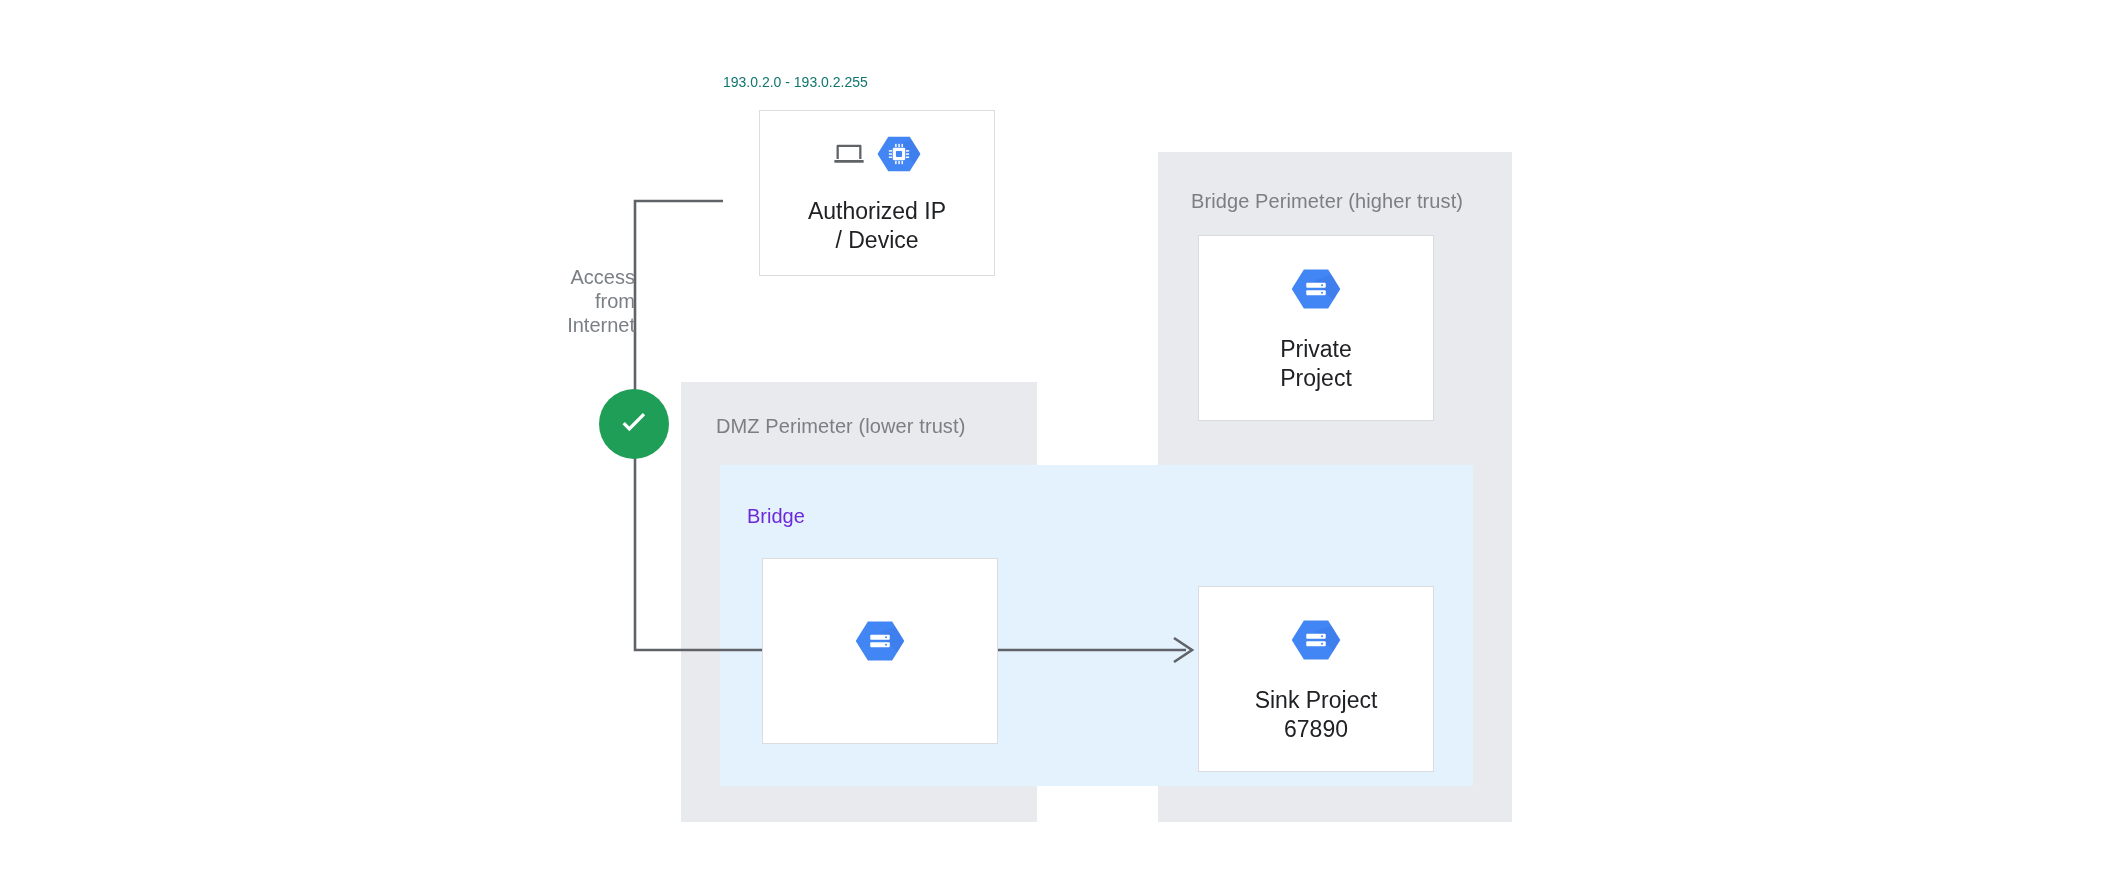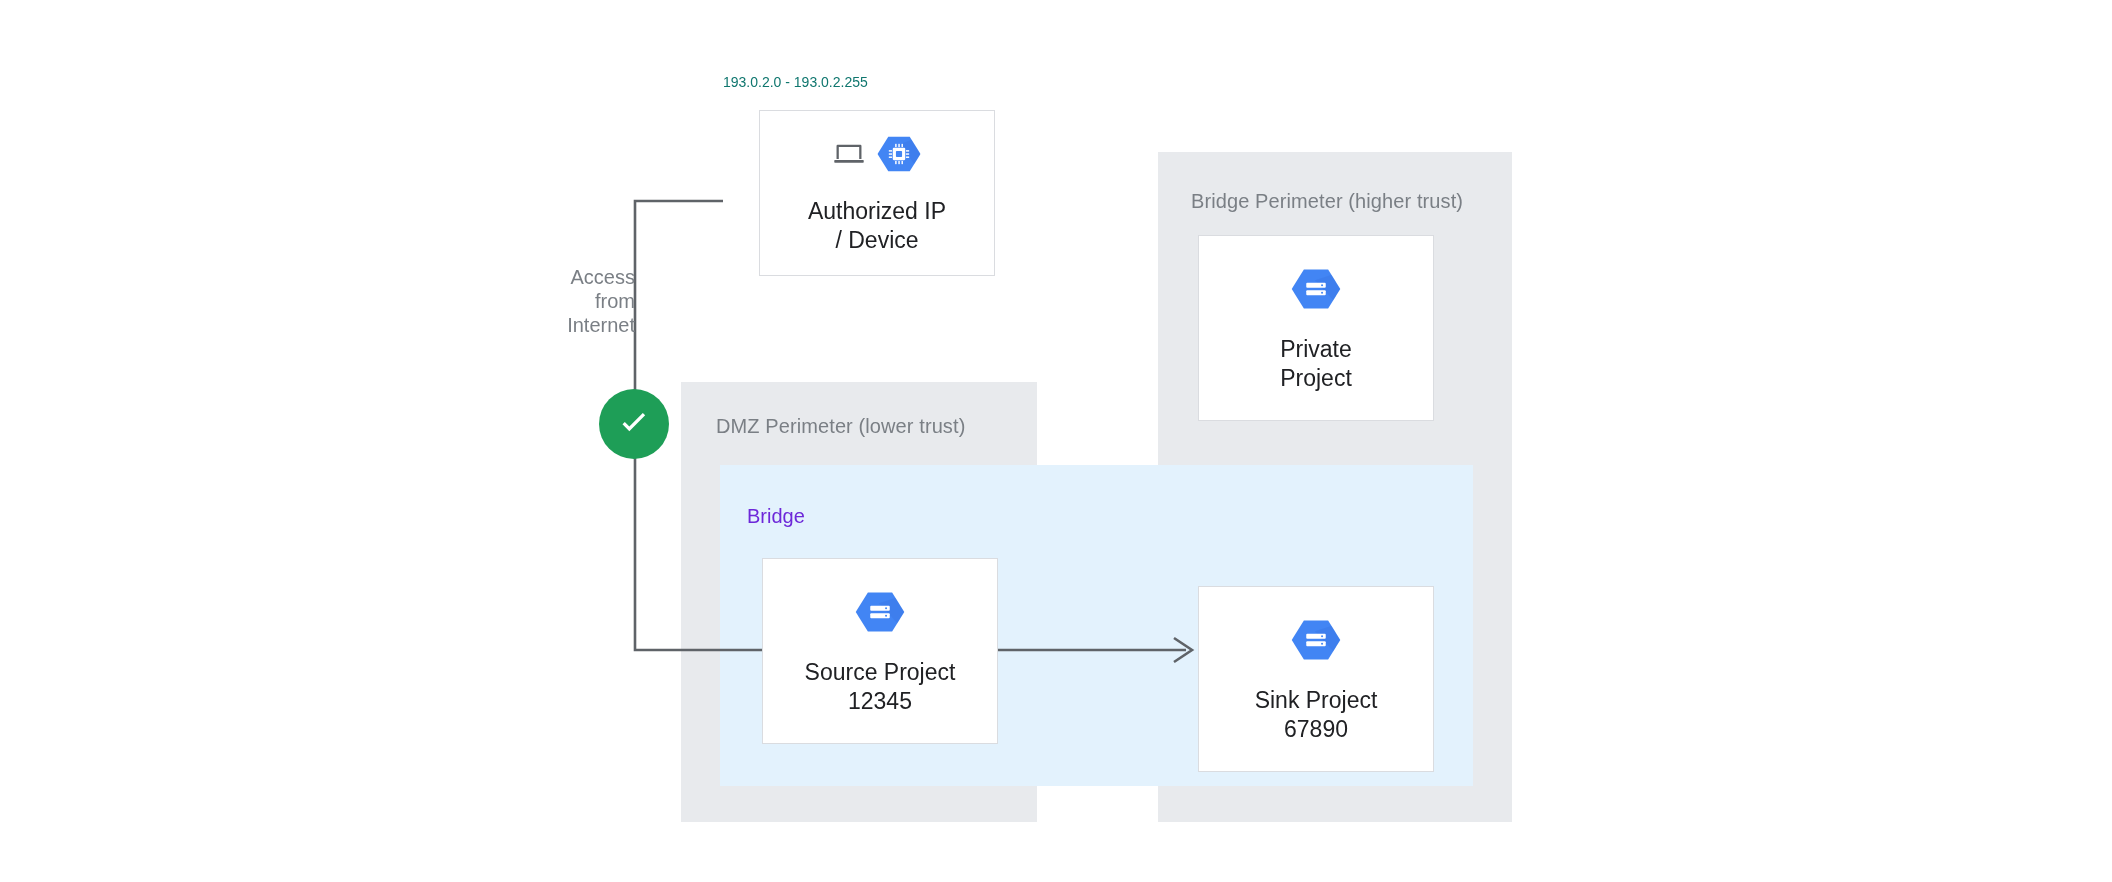--- a/index.html
+++ b/index.html
@@ -260,22 +260,20 @@
         <g fill="#ffffff">
           <rect x="15" y="18.2" width="18" height="4.6" rx="0.9"></rect>
           <rect x="15" y="25.2" width="18" height="4.6" rx="0.9"></rect>
         </g>
         <g fill="#4285f4">
           <circle cx="29.6" cy="20.5" r="0.95"></circle>
           <circle cx="29.6" cy="27.5" r="0.95"></circle>
         </g>
       </svg>
     </div>
-    <div class="node-label">Source Project
-12345</div>
   </div>
 
   <div class="node" id="sink-project-node">
     <div class="node-icons">
       <svg width="52" height="52" viewBox="0 0 48 48">
         <defs>
           <clipPath id="hexclip-sink">
             <path d="M12.8 6 h22.4 l11.2 18 l-11.2 18 h-22.4 l-11.2 -18 Z"></path>
           </clipPath>
         </defs>

